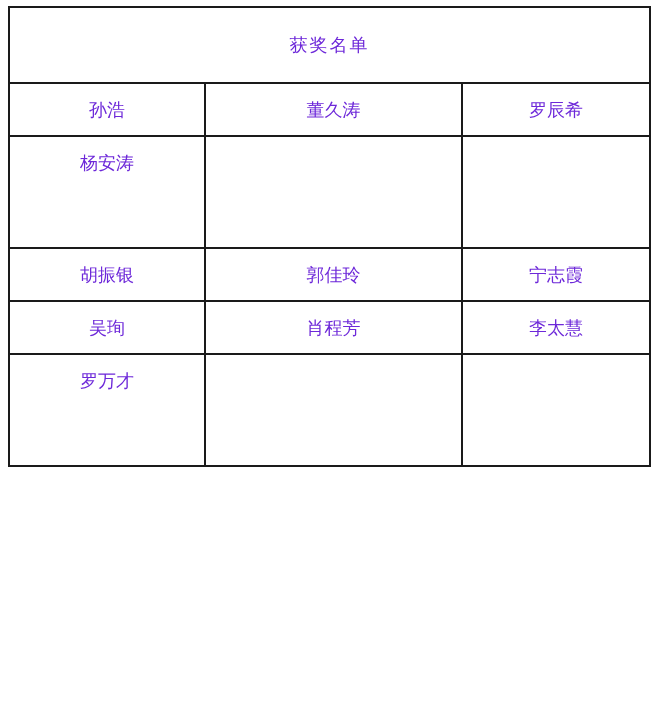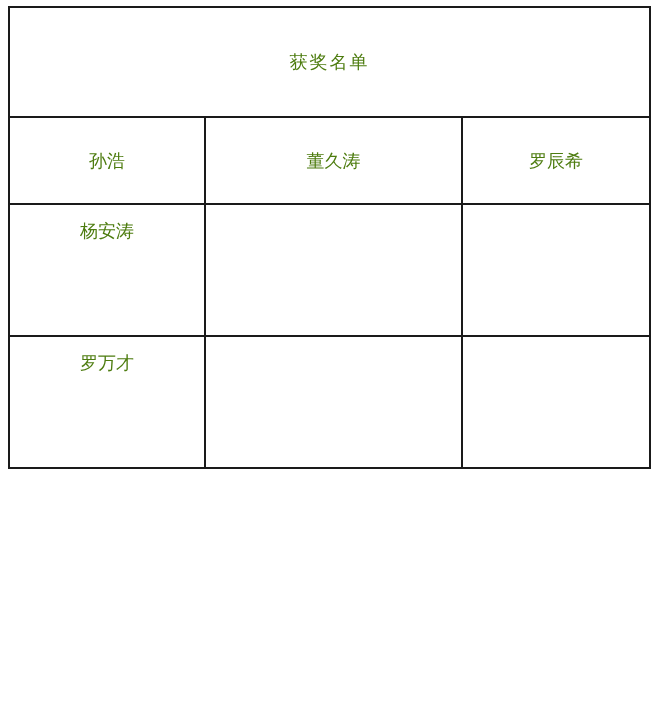--- a/index.html
+++ b/index.html
@@ -22,22 +22,22 @@
   table.award-table {
     width: 641px;
     border-collapse: collapse;
     table-layout: fixed;
   }
   table.award-table td {
     border: 2px solid #1a1a1a;
     text-align: center;
     vertical-align: middle;
     font-size: 18px;
-    color: #4d7c0f;
-    padding: 17px;
+    color: #6d28d9;
+    padding: 0;
   }
   td.title-cell {
     font-size: 29px;
     height: 74px;
     letter-spacing: 2px;
   }
   td.section-cell {
     font-size: 28px;
     height: 72px;
     letter-spacing: 1px;
@@ -79,19 +79,29 @@
         <td class="name-cell">董久涛</td>
         <td class="name-cell">罗辰希</td>
       </tr>
       <tr>
         <td class="name-cell tall">杨安涛</td>
         <td class="empty-cell"></td>
         <td class="empty-cell"></td>
       </tr>
 
       <tr>
+        <td class="name-cell">胡振银</td>
+        <td class="name-cell">郭佳玲</td>
+        <td class="name-cell">宁志霞</td>
+      </tr>
+      <tr>
+        <td class="name-cell">吴珣</td>
+        <td class="name-cell">肖程芳</td>
+        <td class="name-cell">李太慧</td>
+      </tr>
+      <tr>
         <td class="name-cell tall">罗万才</td>
         <td class="empty-cell"></td>
         <td class="empty-cell"></td>
       </tr>
     </tbody>
   </table>
 </div>
 
 </body></html>

